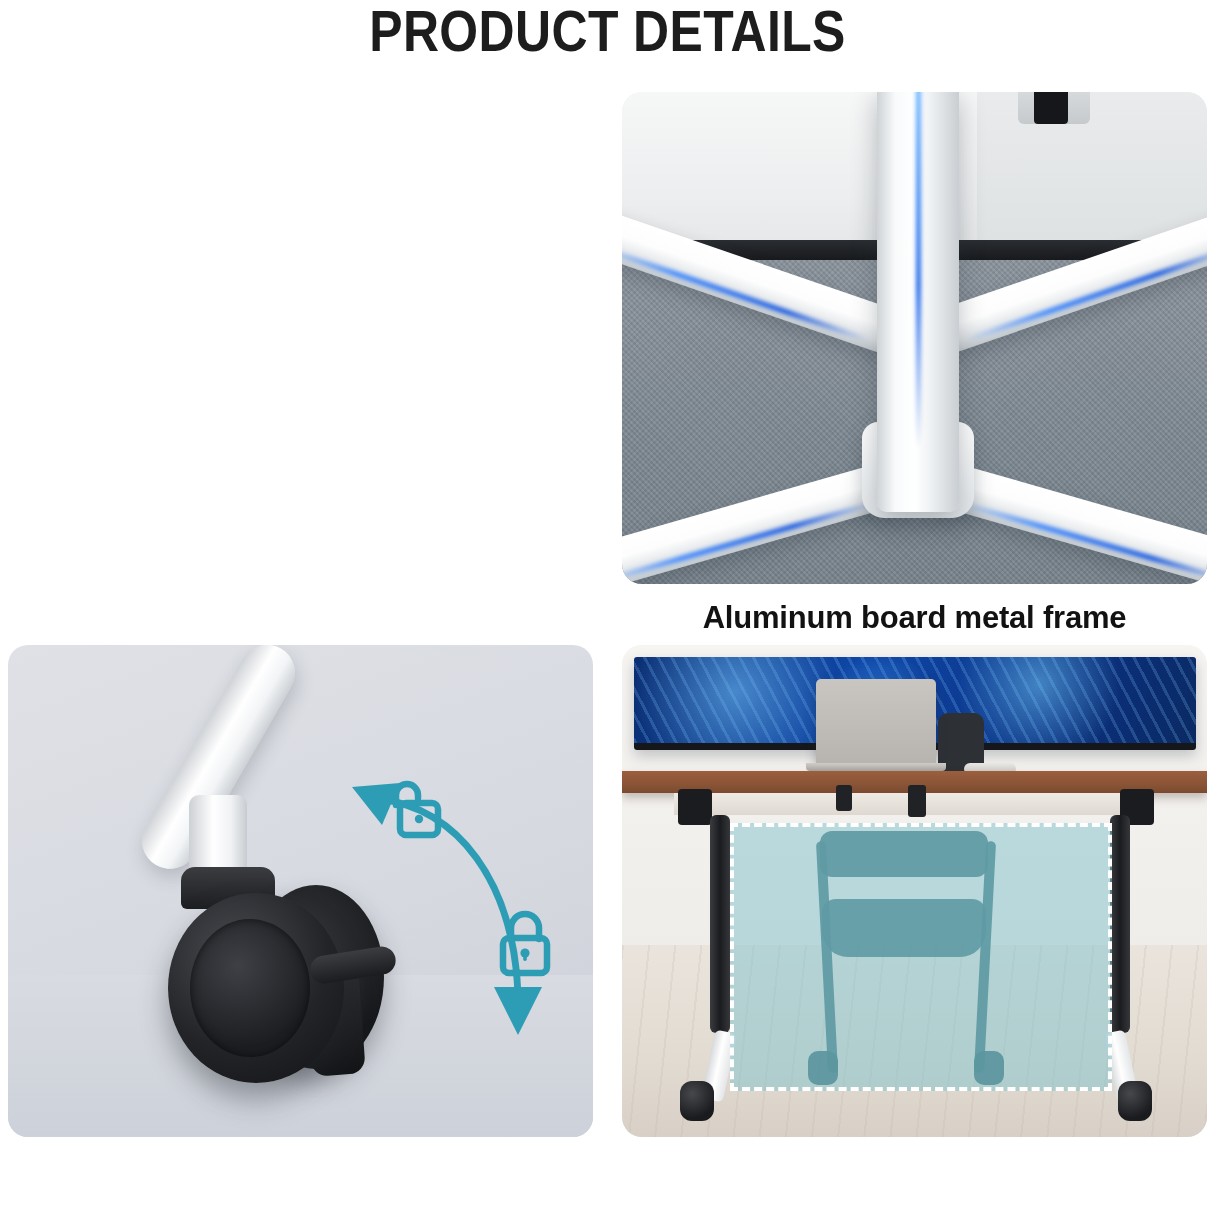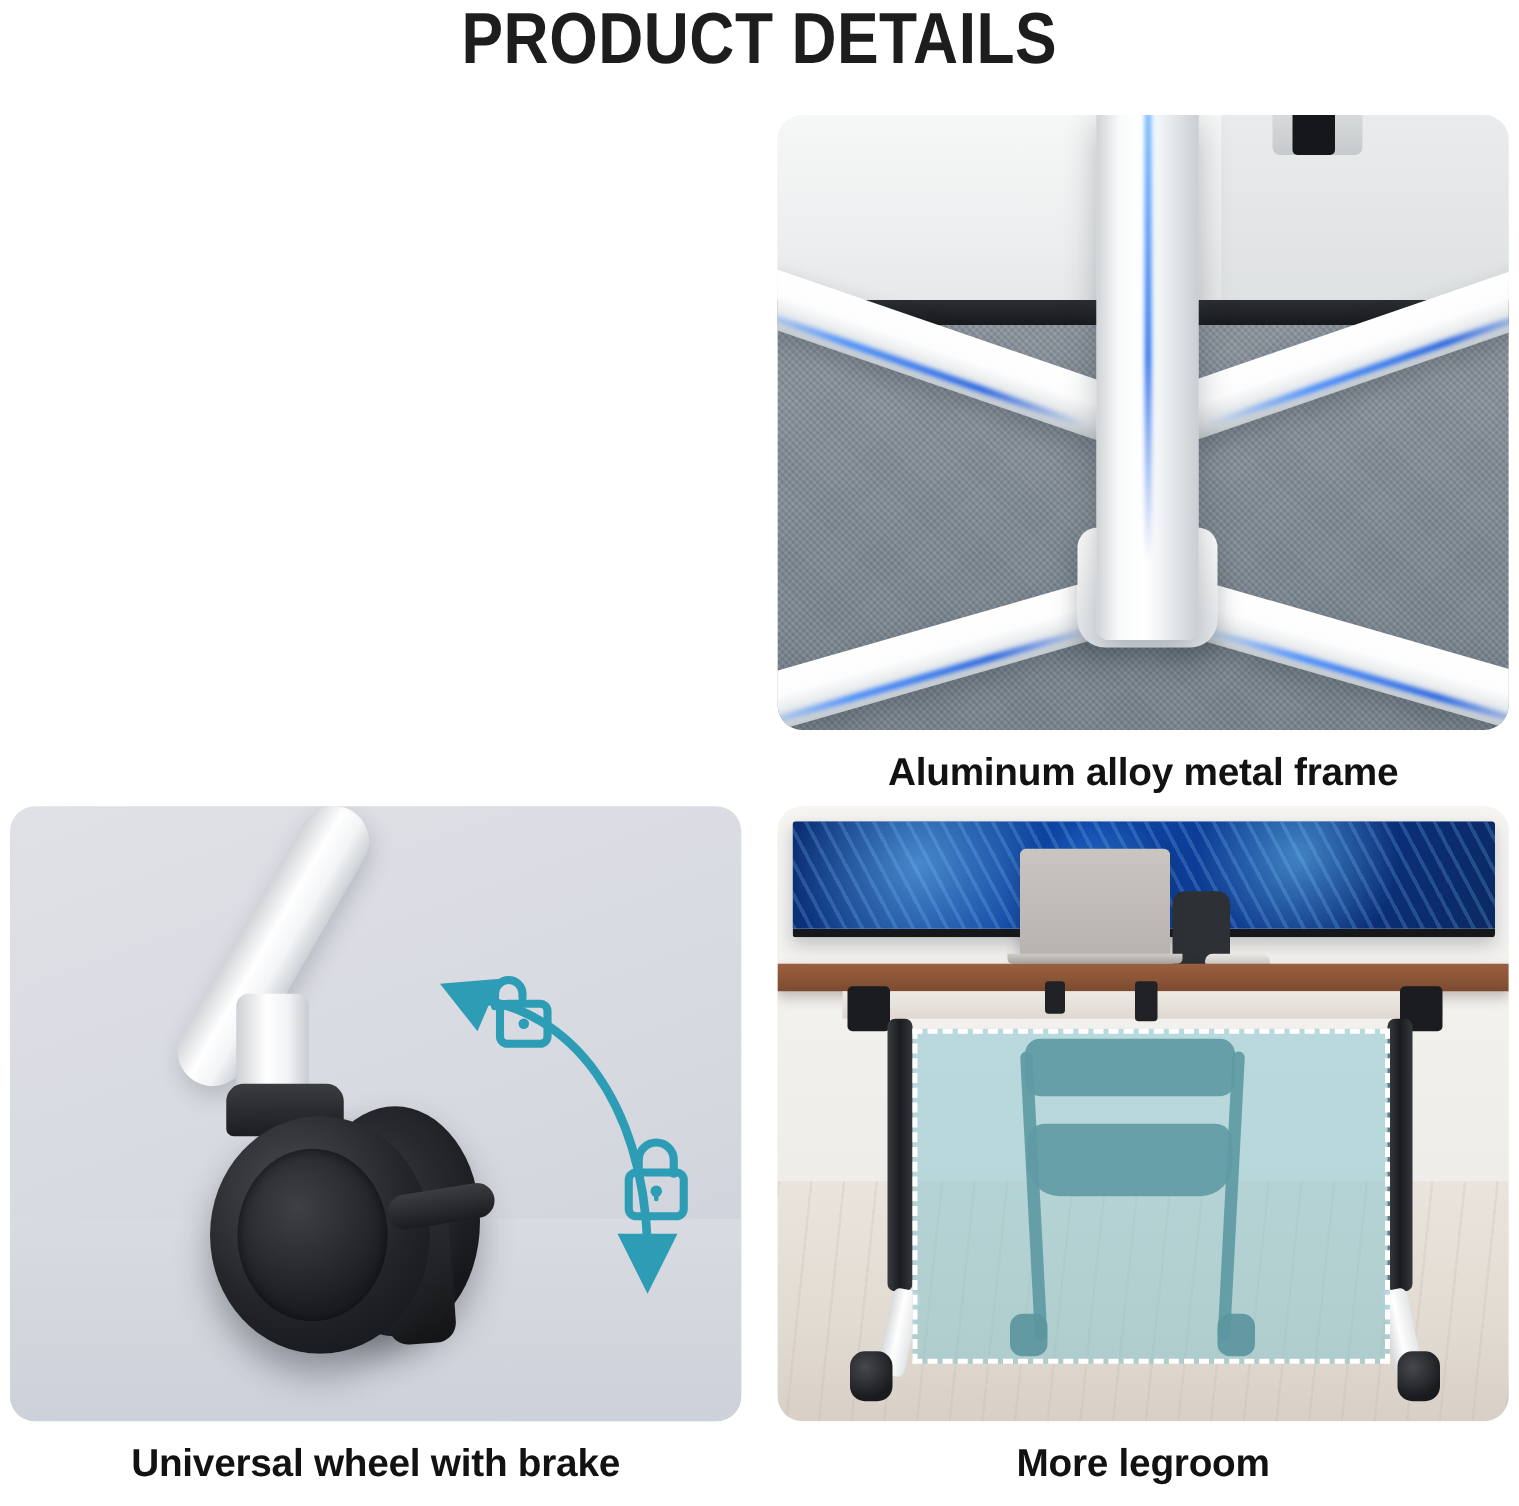--- a/index.html
+++ b/index.html
@@ -425,21 +425,21 @@
         </div>
         <div class="leg leg-lr">
           <div class="leg-glow"></div>
         </div>
 
         <div class="hub"></div>
         <div class="column">
           <div class="column-glow"></div>
         </div>
       </div>
-      <div class="caption">Aluminum alloy metal frame</div>
+      <div class="caption">Aluminum board metal frame</div>
     </div>
 
     <div class="cell cell-bl">
       <div class="panel p3">
         <div class="p3-floorline"></div>
 
         <div class="stem"></div>
         <div class="stem2"></div>
         <div class="caster-cap"></div>
         <div class="wheel-back"></div>
@@ -465,21 +465,20 @@
         </div>
 
         <div class="arrow-svg">
           <svg viewBox="0 0 240 280" width="240" height="280">
             <path d="M40 36 C 120 44, 176 120, 180 232" fill="none" stroke="#2d9cb5" stroke-width="7" stroke-linecap="round"></path>
             <polygon points="14,24 62,20 44,62" fill="#2d9cb5"></polygon>
             <polygon points="156,224 204,224 180,272" fill="#2d9cb5"></polygon>
           </svg>
         </div>
       </div>
-      <div class="caption">Universal wheel with brake</div>
     </div>
 
     <div class="cell cell-br">
       <div class="panel p4">
         <div class="p4-wall"></div>
         <div class="screen"></div>
         <div class="chairback-sm"></div>
         <div class="laptop"></div>
         <div class="laptop-base"></div>
         <div class="mouse"></div>
@@ -500,17 +499,16 @@
 
         <div class="chair4-legL"></div>
         <div class="chair4-legR"></div>
         <div class="chair4-back"></div>
         <div class="chair4-seat"></div>
         <div class="chair4-wheelL"></div>
         <div class="chair4-wheelR"></div>
 
         <div class="highlight"></div>
       </div>
-      <div class="caption">More legroom</div>
     </div>
 
   </div>
 </div>
 
 </body></html>

